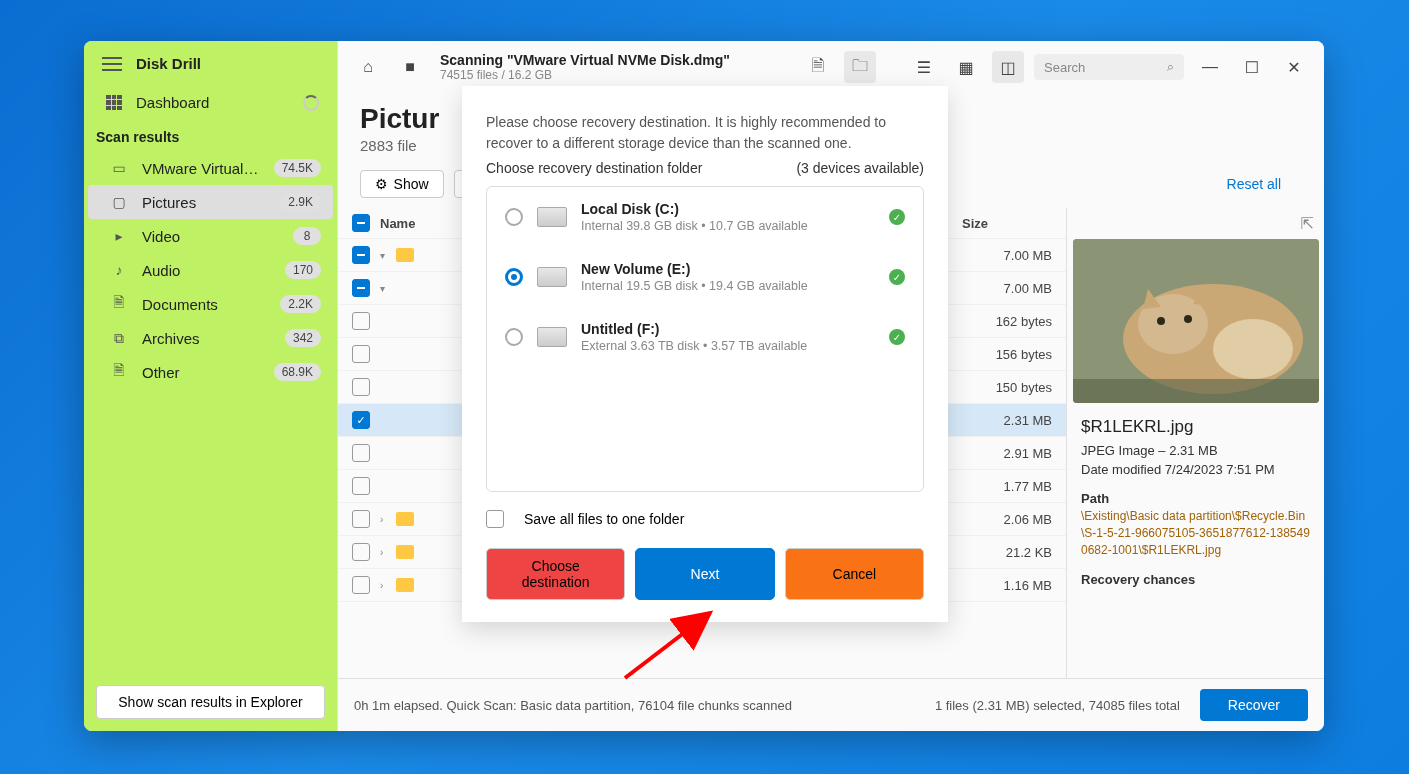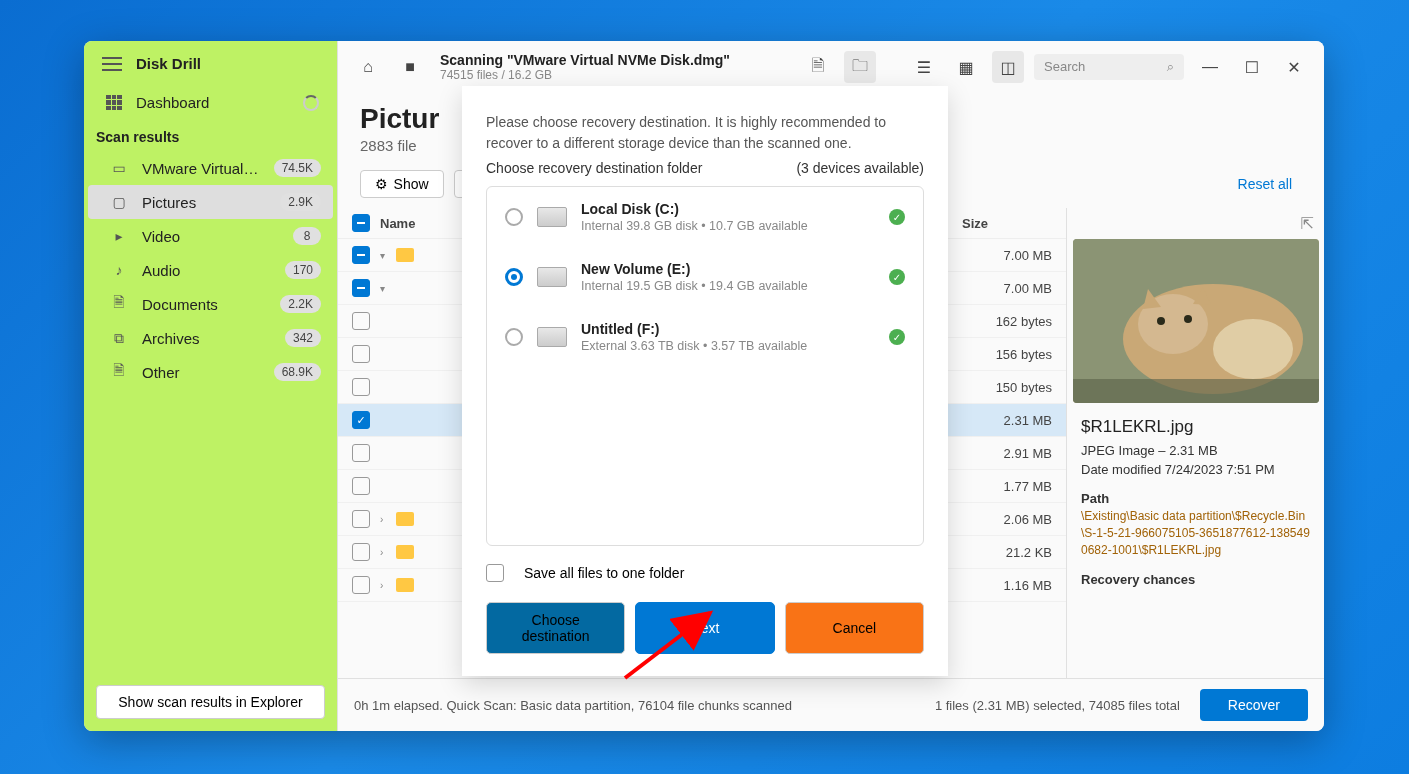--- a/index.html
+++ b/index.html
@@ -28,31 +28,31 @@
 .sb-btn { width: 100%; padding: 8px; border: 1px solid #ccc; background: #fff; border-radius: 4px; font-size: 14px; cursor: pointer; }
 
 
 .main { flex: 1; display: flex; flex-direction: column; background: #fafafa; position: relative; }
 .toolbar { display: flex; align-items: center; padding: 10px 14px; gap: 10px; }
 .tb-icon { width: 32px; height: 32px; display: flex; align-items: center; justify-content: center; cursor: pointer; border-radius: 4px; color: #444; }
 .tb-icon.active { background: #e8e8e8; }
 .tb-title { flex: 1; margin-left: 4px; }
 .tb-title-main { font-size: 14px; font-weight: 600; color: #222; }
 .tb-title-sub { font-size: 12px; color: #888; }
-.search-box { width: 150px; background: #eee; border-radius: 4px; padding: 5px 10px; display: flex; align-items: flex-start; font-size: 13px; color: #888; }
+.search-box { width: 150px; background: #eee; border-radius: 4px; padding: 5px 10px; display: flex; align-items: center; font-size: 13px; color: #888; }
 .search-box span:first-child { flex: 1; }
 .win-btn { width: 32px; height: 32px; display: flex; align-items: center; justify-content: center; cursor: pointer; color: #444; }
 
 .content-header { padding: 10px 22px 0; }
 .page-title { font-size: 28px; font-weight: 600; color: #222; }
 .page-sub { font-size: 15px; color: #666; margin-top: 2px; }
 
 .filter-row { display: flex; align-items: center; padding: 16px 22px 10px; gap: 10px; }
 .filter-btn { border: 1px solid #ccc; background: #fff; padding: 5px 14px; border-radius: 4px; font-size: 14px; cursor: pointer; display: flex; align-items: center; gap: 6px; }
-.reset-link { margin-left: auto; color: #0078d4; font-size: 14px; cursor: pointer; margin-right: 10px; }
+.reset-link { margin-left: auto; color: #0078d4; font-size: 14px; cursor: pointer; margin-right: 21px; }
 
 .table-area { flex: 1; display: flex; overflow: hidden; }
 .table-main { flex: 1; overflow-y: auto; }
 .th-row { display: flex; align-items: center; padding: 6px 14px; font-size: 13px; color: #444; font-weight: 600; border-bottom: 1px solid #eee; }
 .chk { width: 18px; height: 18px; border: 1.5px solid #999; border-radius: 3px; margin-right: 10px; display: flex; align-items: center; justify-content: center; cursor: pointer; flex-shrink: 0; }
 .chk.indet { background: #0078d4; border-color: #0078d4; }
 .chk.indet::after { content: ""; width: 8px; height: 2px; background: #fff; }
 .chk.checked { background: #0078d4; border-color: #0078d4; color: #fff; font-size: 11px; }
 .chk.checked::after { content: "✓"; }
 .th-name { flex: 1; }
@@ -77,34 +77,34 @@
 
 .status-bar { display: flex; align-items: center; padding: 10px 16px; border-top: 1px solid #e0e0e0; font-size: 13px; color: #555; gap: 20px; }
 .status-bar .sb-left { flex: 1; }
 .recover-btn { background: #0078d4; color: #fff; border: none; padding: 8px 28px; border-radius: 4px; font-size: 14px; cursor: pointer; }
 
 
 .modal { position: absolute; left: 462px; top: 86px; width: 486px; background: #fff; border-radius: 0; box-shadow: 0 8px 24px rgba(0,0,0,0.15); padding: 26px 24px 22px; z-index: 10; }
 .modal h2 { font-size: 19px; font-weight: 600; color: #222; margin-bottom: 12px; }
 .modal-desc { font-size: 14px; color: #555; line-height: 1.5; margin-bottom: 6px; }
 .modal-sub { display: flex; justify-content: space-between; font-size: 14px; color: #333; margin-bottom: 10px; }
-.dest-list { border: 1px solid #ddd; border-radius: 6px; height: 360px; overflow: hidden; }
+.dest-list { border: 1px solid #ddd; border-radius: 6px; height: 306px; overflow: hidden; }
 .dest-item { display: flex; align-items: center; padding: 14px 18px; gap: 14px; cursor: pointer; }
 .radio { width: 18px; height: 18px; border: 2px solid #aaa; border-radius: 50%; display: flex; align-items: center; justify-content: center; flex-shrink: 0; }
 .radio.sel { border-color: #0078d4; border-width: 3px; }
 .radio.sel::after { content: ""; width: 6px; height: 6px; background: #0078d4; border-radius: 50%; }
 .disk-ico { width: 30px; height: 20px; background: linear-gradient(#e8e8e8,#ccc); border: 1px solid #aaa; border-radius: 2px; flex-shrink: 0; }
 .dest-text { flex: 1; }
 .dest-name { font-size: 14px; font-weight: 600; color: #222; }
 .dest-sub { font-size: 12.5px; color: #888; margin-top: 2px; }
 .dest-ok { width: 16px; height: 16px; background: #4caf50; border-radius: 50%; color: #fff; font-size: 10px; display: flex; align-items: center; justify-content: center; }
 .modal-check { display: flex; align-items: center; gap: 10px; margin: 18px 0 20px; font-size: 14px; }
 .modal-actions { display: flex; gap: 10px; }
 .modal-actions button { flex: 1; padding: 9px; border-radius: 5px; font-size: 14px; cursor: pointer; }
-.btn-choose { background: #0369a1; border: 1px solid #ccc; }
+.btn-choose { background: #ef4444; border: 1px solid #ccc; }
 .btn-next { background: #0078d4; border: 1px solid #0078d4; color: #fff; flex: 0.7; }
 .btn-cancel { background: #f97316; border: 1px solid #ccc; flex: 0.7; }
 
 
 .arrow { position: absolute; left: 610px; top: 603px; width: 120px; height: 80px; pointer-events: none; z-index: 20; }
 </style>
 </head>
 <body>
 
 <div class="window">

